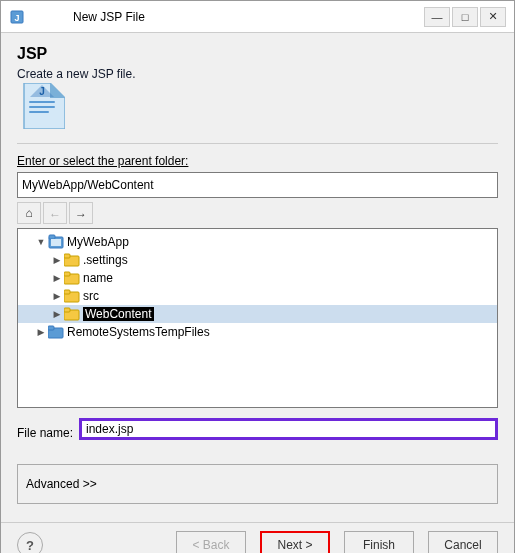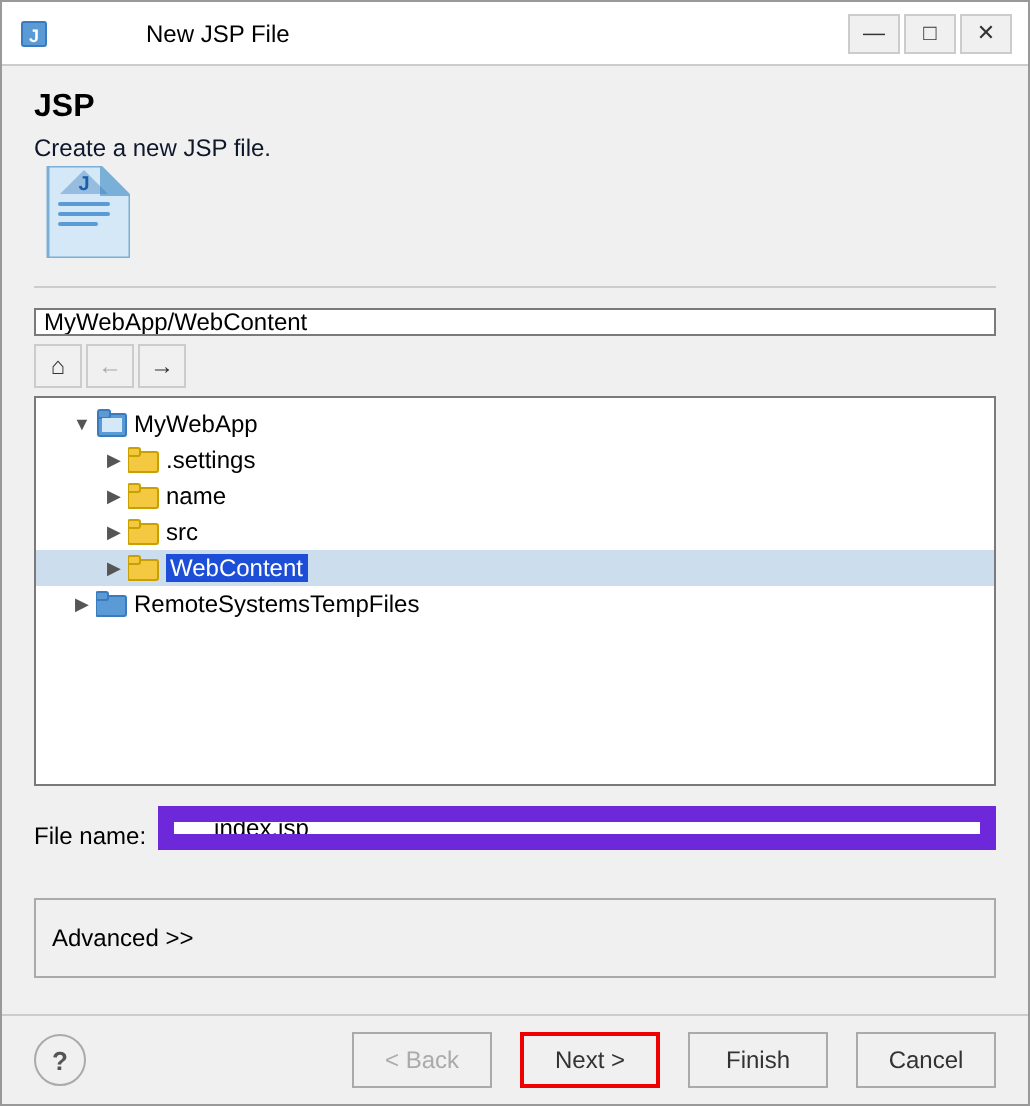--- a/index.html
+++ b/index.html
@@ -109,21 +109,21 @@
 
     .field-label {
       font-size: 12px;
       color: #000;
       margin-bottom: 4px;
       text-decoration: underline;
     }
 
     .path-input {
       width: 100%;
-      height: 14px;
+      height: 26px;
       border: 1px solid #7a7a7a;
       background: #fff;
       padding: 2px 4px;
       font-size: 12px;
       margin-bottom: 4px;
       outline: none;
     }
 
     .toolbar {
       display: flex;
@@ -181,42 +181,42 @@
       width: 16px;
       height: 16px;
       margin-right: 3px;
       flex-shrink: 0;
     }
     .tree-label {
       font-size: 12px;
       color: #000;
     }
     .tree-label.selected-label {
-      background: #1d4ed8;
+      background: #000000;
       color: #fff;
       padding: 0 2px;
     }
 
     .file-name-section {
       display: flex;
       align-items: flex-end;
       margin-bottom: 24px;
       gap: 6px;
     }
     .file-name-label {
       font-size: 12px;
       color: #000;
       white-space: nowrap;
     }
     .file-name-input {
       flex: 1;
       height: 22px;
-      border: 8px solid #6d28d9;
+      border: 3px solid #6d28d9;
       background: #fff;
-      padding: 2px 20px;
+      padding: 2px 4px;
       font-size: 12px;
       outline: none;
     }
 
     .advanced-btn {
       height: 40px;
       background: #f0f0f0;
       border: 1px solid #aaa;
       padding: 0 8px;
       font-size: 12px;
@@ -308,20 +308,21 @@
           <rect x="10" y="23" width="26" height="2" rx="1" fill="#5b9bd5"></rect>
           <rect x="10" y="28" width="20" height="2" rx="1" fill="#5b9bd5"></rect>
           <polygon points="23,2 35,14 11,14" fill="#3a7bbf" opacity="0.4"></polygon>
           <text x="23" y="12" text-anchor="middle" font-size="10" fill="#1a5fa8" font-weight="bold">J</text>
         </svg>
       </div>
     </div>
 
     <div class="divider"></div>
 
+    <div class="field-label">Enter or select the parent folder:</div>
 
     <input class="path-input" type="text" value="MyWebApp/WebContent" style="">
 
     <div class="toolbar">
       <button class="toolbar-btn">⌂</button>
       <button class="toolbar-btn disabled">←</button>
       <button class="toolbar-btn">→</button>
     </div>
 
     <div class="tree-view">

